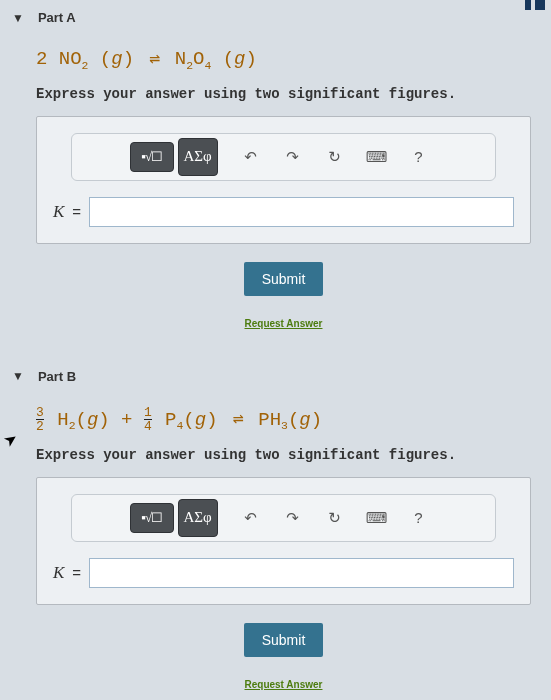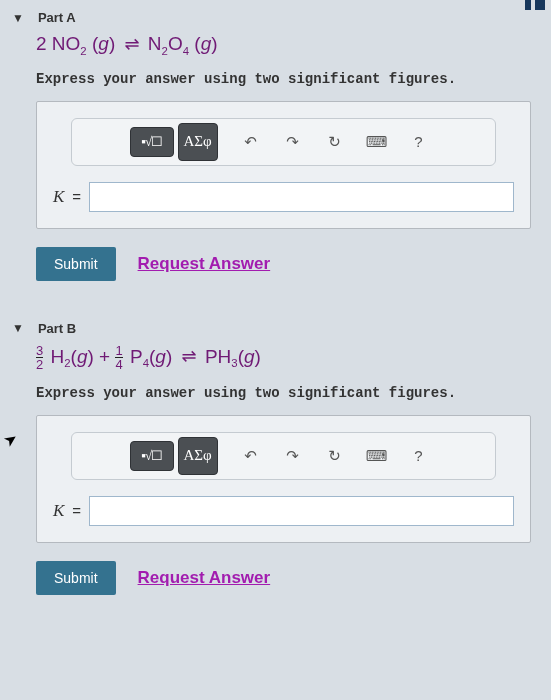--- a/index.html
+++ b/index.html
@@ -26,24 +26,24 @@
   .tri {
     font-size: 12px;
     color: #333;
   }
   .part-title {
     font-weight: bold;
     font-size: 13px;
     color: #333;
   }
   .equation {
-    margin: 8px 0 14px 0;
-    font-family: Liberation Sans, sans-serif;
+    margin: 22px 0 14px 0;
+    font-family: Liberation Mono, monospace;
     font-size: 19px;
-    color: #701a75;
+    color: #a16207;
   }
   .equation sub { font-size: 60%; }
   .equation .frac {
     display: inline-block;
     text-align: center;
     vertical-align: middle;
     font-size: 13px;
     line-height: 1;
     margin-right: 2px;
   }
@@ -112,35 +112,36 @@
     background: #fff;
     box-sizing: border-box;
     padding: 2px 6px;
     font-size: 14px;
   }
   .actions {
     display: flex;
     align-items: center;
     gap: 22px;
     margin-top: 18px;
+    flex-direction: column;
   }
   .submit-btn {
     background: #34728f;
     color: #fff;
     border: none;
     padding: 9px 18px;
     font-size: 14px;
     cursor: pointer;
     border-radius: 2px;
   }
   .req-link {
-    color: #a21caf;
+    color: #4d7c0f;
     text-decoration: underline;
     font-weight: bold;
-    font-size: 17px;
+    font-size: 10px;
     cursor: pointer;
   }
   .cursor-arrow {
     position: absolute;
     left: 4px;
     top: 430px;
     font-size: 16px;
     color: #000;
     pointer-events: none;
   }

